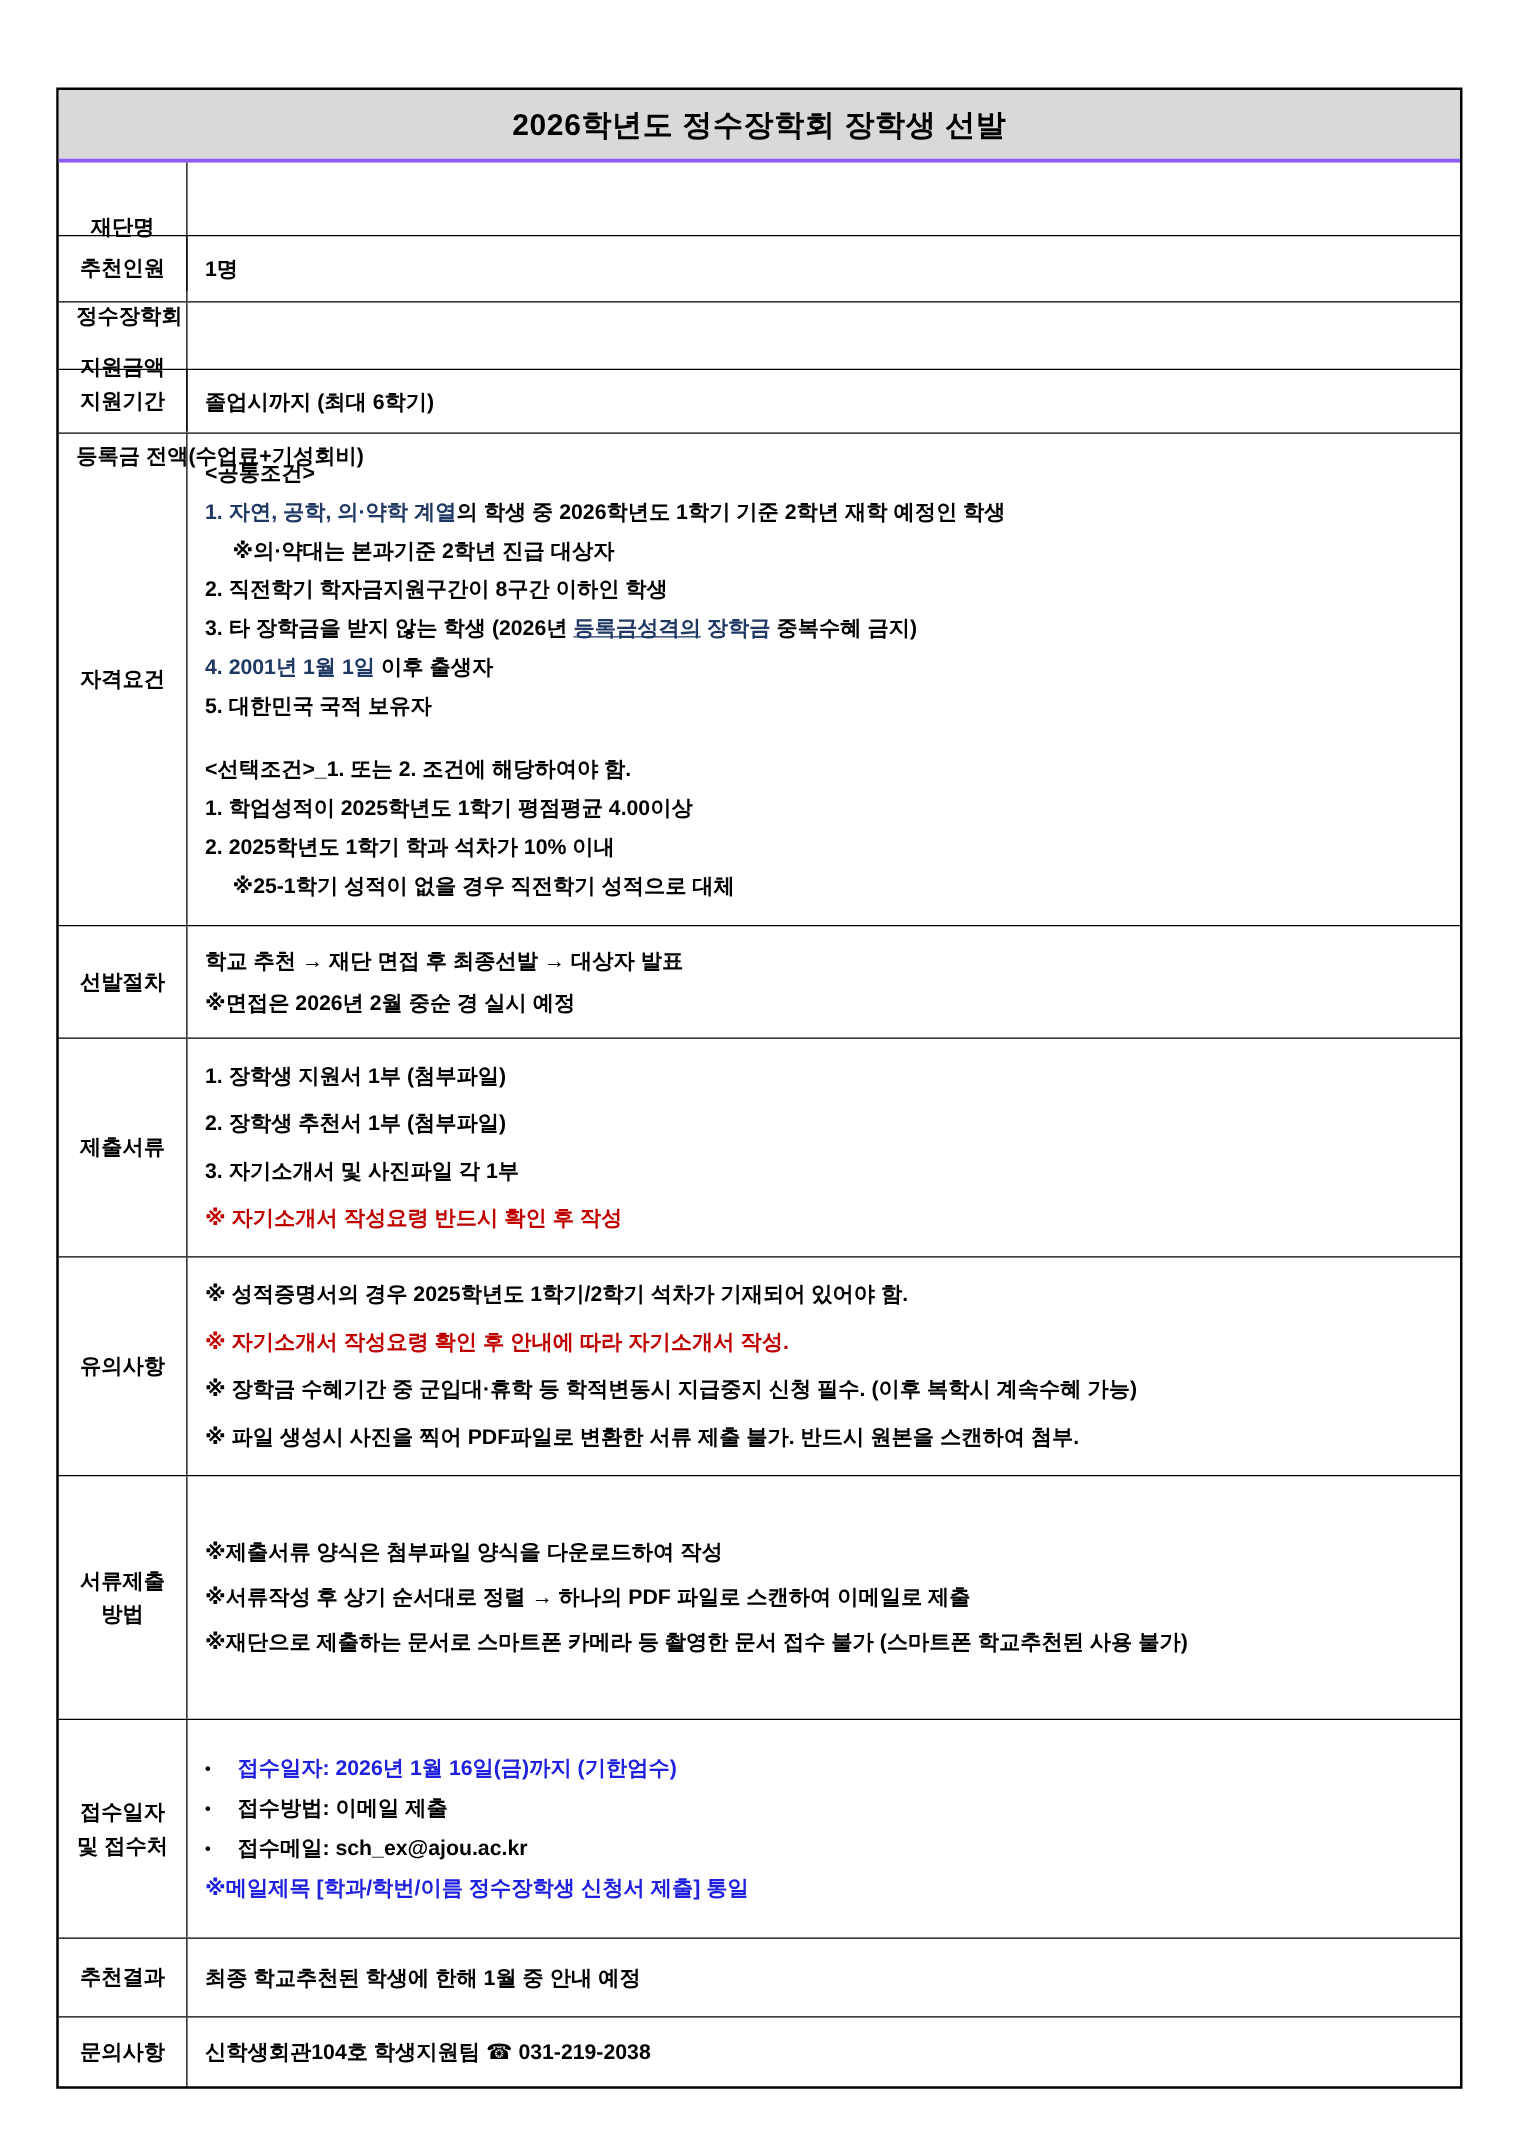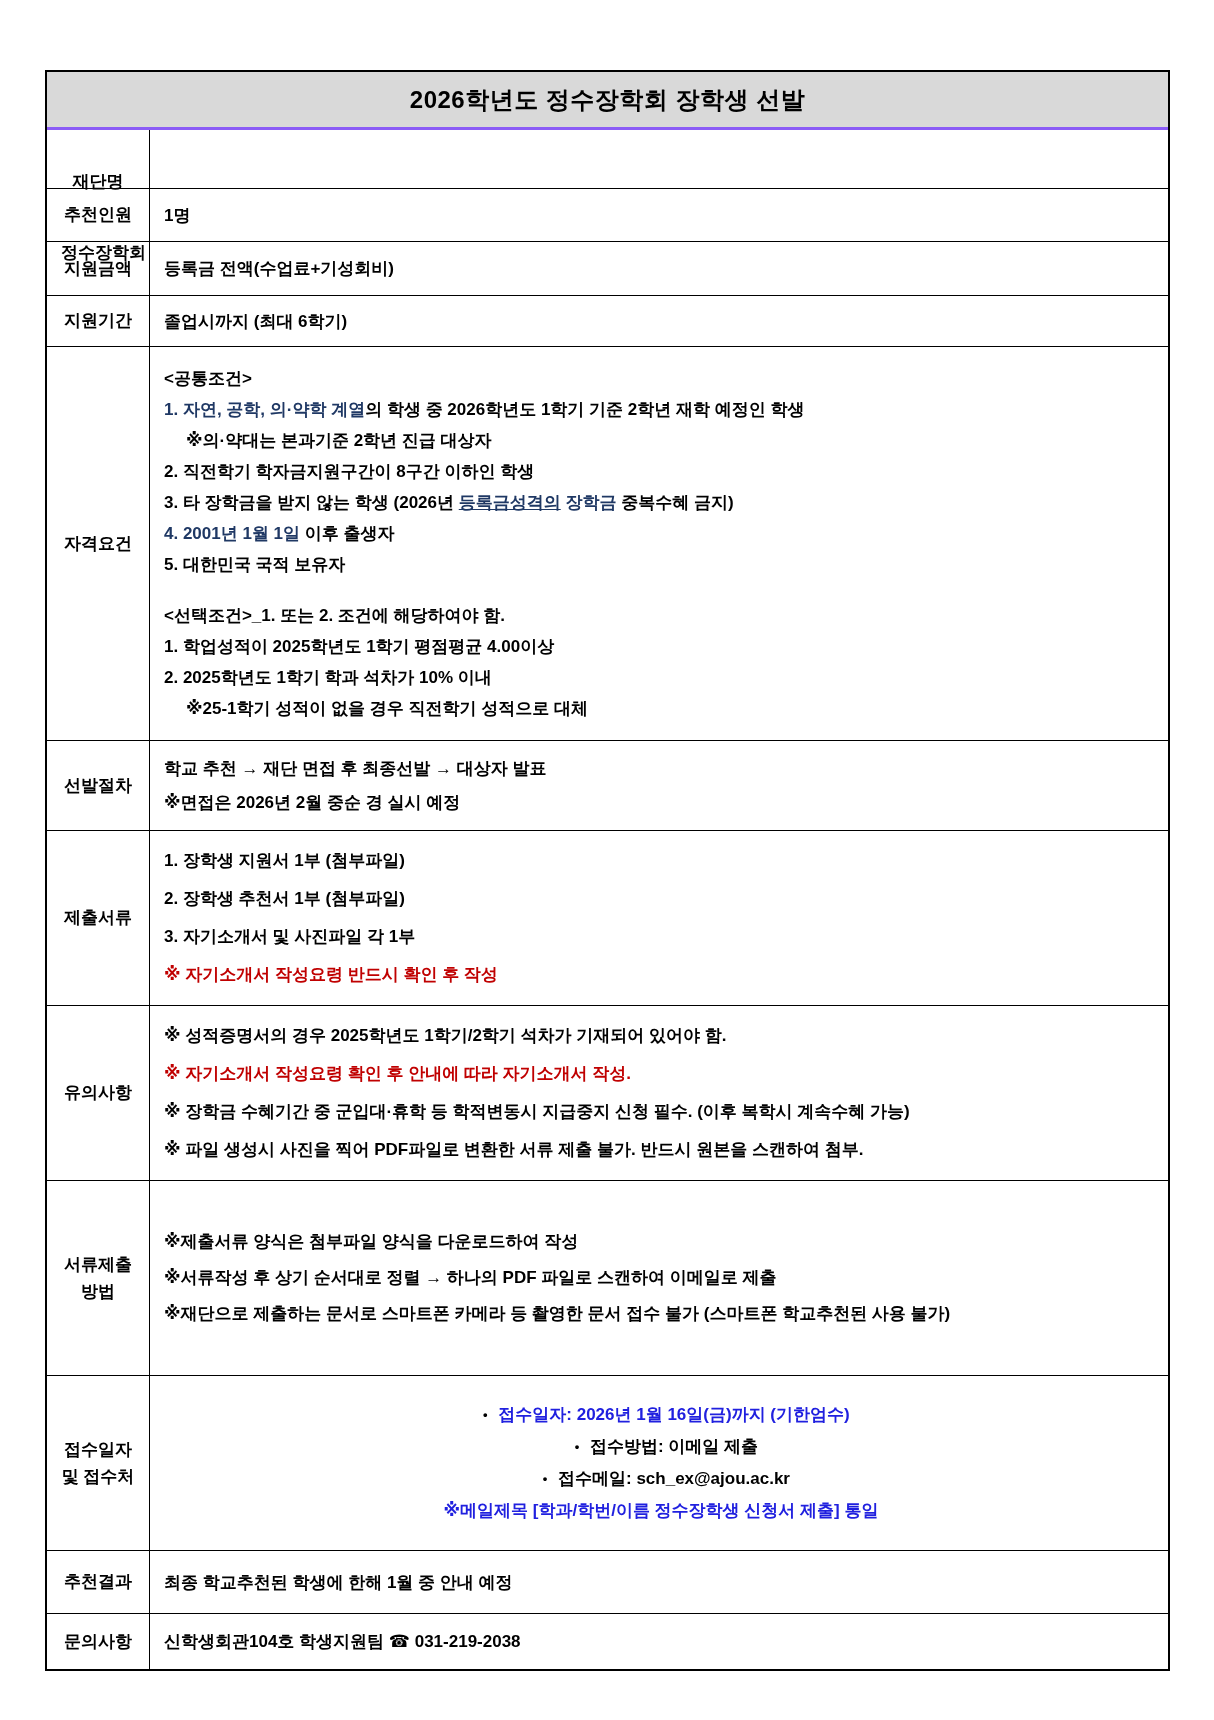--- a/index.html
+++ b/index.html
@@ -34,38 +34,38 @@
   }
   .val {
     flex:1; display:flex; flex-direction:column; justify-content:center;
     padding:8px 10px 8px 14px; font-size:17px; font-weight:bold;
     box-sizing:border-box;
   }
 
   
   .h-foundation { height:59px;flex-direction:column; }
   .h-recommend  { height:53px; }
-  .h-amount     { height:54px; }
+  .h-amount     { height:54px;flex-direction:column; }
   .h-period     { height:51px; }
   .h-qual       { height:394px; }
   .h-selection  { height:90px; }
   .h-docs       { height:175px; }
   .h-notes      { height:175px; }
   .h-method     { height:195px; }
   .h-apply      { height:175px; }
   .h-result     { height:63px; }
   .h-inquiry    { height:55px; }
 
   
   .h-qual .ln      { line-height:31px; }
   .h-selection .ln { line-height:34px; }
   .h-docs .ln      { line-height:38px; }
   .h-notes .ln     { line-height:38px; }
   .h-method .ln    { line-height:36px; }
-  .h-apply .ln     { line-height:32px;text-align:center; }
+  .h-apply .ln     { line-height:32px; }
 
   .gap { height:20px; }
   .ind { padding-left:22px; }
 
   .navy   { color:#1F3864; }
   .navy-u { color:#1F3864; text-decoration:underline; }
   .red    { color:#C00000; }
   .blue   { color:#2020DF; }
 
   .bullet { display:inline-block; width:26px; font-size:13px; vertical-align:1px; }

